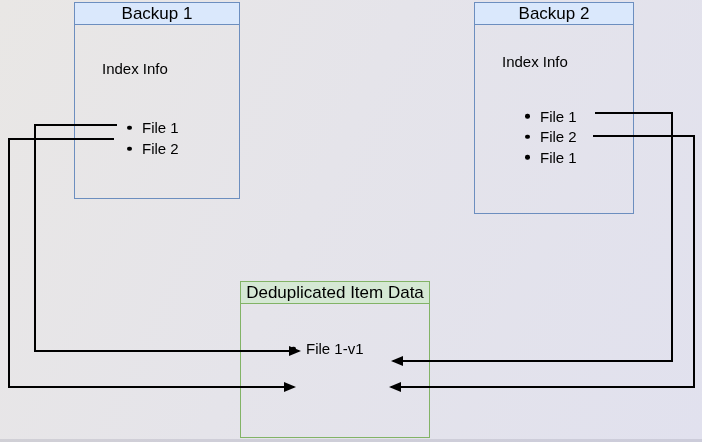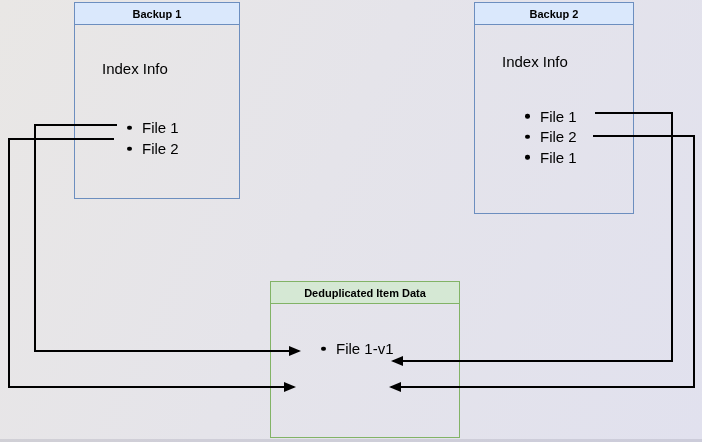--- a/index.html
+++ b/index.html
@@ -29,22 +29,22 @@
   }
   .node.blue  { border-color: #6c8ebf; }
   .node.green { border-color: #82b366; }
 
   .node-header {
     box-sizing: border-box;
     height: 22px;
     display: flex;
     align-items: center;
     justify-content: center;
-    font-weight: bold;
-    font-size: 11px;
+    font-weight: normal;
+    font-size: 17px;
     border-bottom: 1.5px solid;
   }
   .blue  .node-header { background: #dae8fc; border-bottom-color: #6c8ebf; }
   .green .node-header { background: #d5e8d4; border-bottom-color: #82b366; }
 
   .index-label {
     position: absolute;
     font-size: 15px;
     line-height: 18px;
     white-space: nowrap;
@@ -111,21 +111,21 @@
       <span>Backup 2</span>
     </div>
     <div class="index-label" style="left:27px; top:50px;">Index Info</div>
     <ul class="filelist backup2-list" style="left:50px; top:103px;">
       <li>File 1</li>
       <li>File 2</li>
       <li>File 1</li>
     </ul>
   </div>
 
-  <div class="node green" style="left:270px; top:281px; width:190px; height:157px;">
+  <div class="node green" style="left:240px; top:281px; width:190px; height:157px;">
     <div class="node-header">
       <span>Deduplicated Item Data</span>
     </div>
     <ul class="filelist dedup-list" style="left:50px; top:57px;">
       <li>File 1-v1</li>
     </ul>
   </div>
 
   <svg class="connectors" width="702" height="442" viewBox="0 0 702 442">
     <defs>

